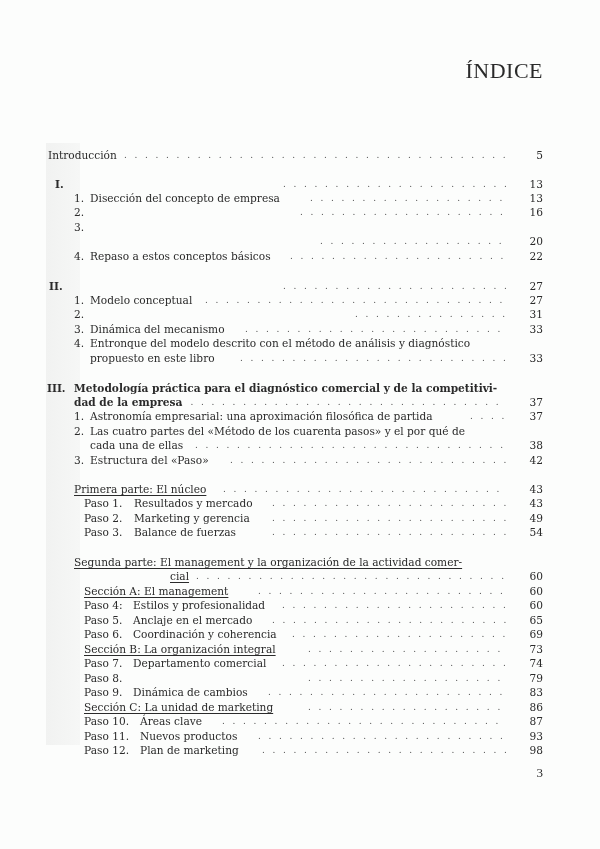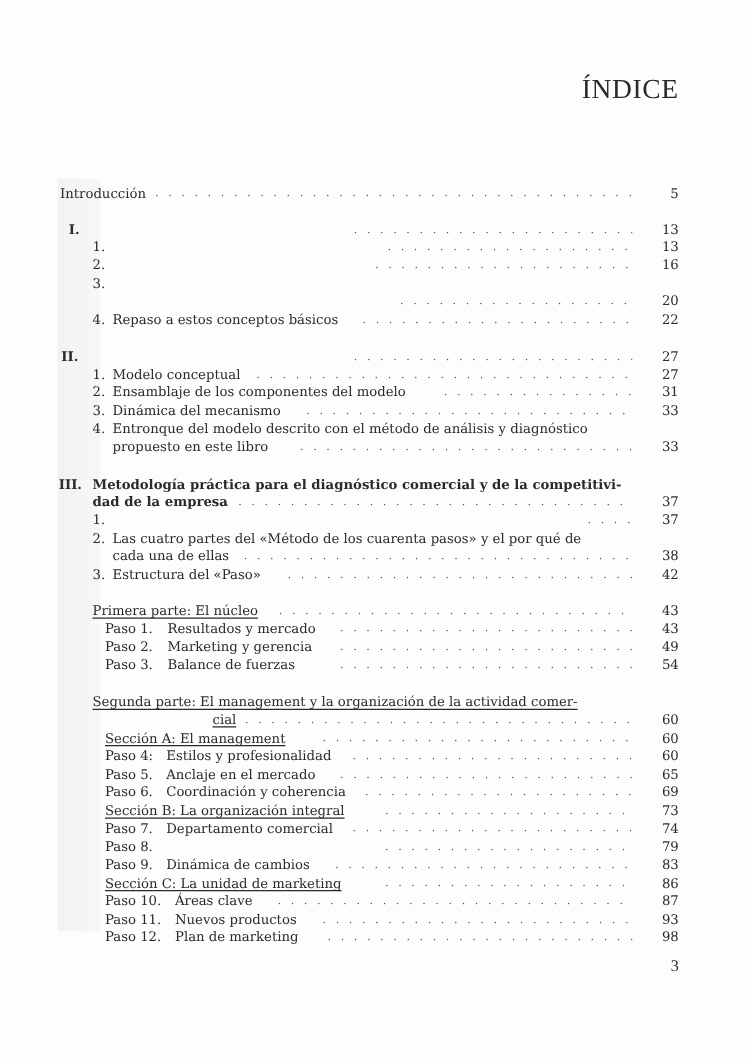--- a/index.html
+++ b/index.html
@@ -42,20 +42,21 @@
   <span class="page">5</span>
 </div>
 
 <div class="row bold" style="top:177px">
   <span class="label" style="left:55px">I.</span>
   <span class="dots" style="left:283px;font-weight:normal">. . . . . . . . . . . . . . . . . . . . . . . . . . . . . . . . . . . . . . . . . . . . . . . . . . . . . . . . . . . . . . . . . . . . . . . . . . . . . . .</span>
   <span class="page" style="font-weight:normal">13</span>
 </div>
 <div class="row" style="top:191px">
   <span class="label" style="left:74px">1.</span>
+  <span class="label" style="left:90px">Disección del concepto de empresa</span>
   <span class="dots" style="left:310px">. . . . . . . . . . . . . . . . . . . . . . . . . . . . . . . . . . . . . . . . . . . . . . . . . . . . . . . . . . . . . . . . . . . . . . . . . . . . . . .</span>
   <span class="page">13</span>
 </div>
 <div class="row" style="top:205px">
   <span class="label" style="left:74px">2.</span>
   <span class="dots" style="left:300px">. . . . . . . . . . . . . . . . . . . . . . . . . . . . . . . . . . . . . . . . . . . . . . . . . . . . . . . . . . . . . . . . . . . . . . . . . . . . . . .</span>
   <span class="page">16</span>
 </div>
 <div class="row" style="top:220px">
   <span class="label" style="left:74px">3.</span>
@@ -77,21 +78,20 @@
   <span class="page" style="font-weight:normal">27</span>
 </div>
 <div class="row" style="top:293px">
   <span class="label" style="left:74px">1.</span>
   <span class="label" style="left:90px">Modelo conceptual</span>
   <span class="dots" style="left:205px">. . . . . . . . . . . . . . . . . . . . . . . . . . . . . . . . . . . . . . . . . . . . . . . . . . . . . . . . . . . . . . . . . . . . . . . . . . . . . . .</span>
   <span class="page">27</span>
 </div>
 <div class="row" style="top:307px">
   <span class="label" style="left:74px">2.</span>
-  <span class="label" style="left:90px">Ensamblaje de los componentes del modelo</span>
   <span class="dots" style="left:355px">. . . . . . . . . . . . . . . . . . . . . . . . . . . . . . . . . . . . . . . . . . . . . . . . . . . . . . . . . . . . . . . . . . . . . . . . . . . . . . .</span>
   <span class="page">31</span>
 </div>
 <div class="row" style="top:322px">
   <span class="label" style="left:74px">3.</span>
   <span class="label" style="left:90px">Dinámica del mecanismo</span>
   <span class="dots" style="left:245px">. . . . . . . . . . . . . . . . . . . . . . . . . . . . . . . . . . . . . . . . . . . . . . . . . . . . . . . . . . . . . . . . . . . . . . . . . . . . . . .</span>
   <span class="page">33</span>
 </div>
 <div class="row" style="top:336px">
@@ -108,20 +108,21 @@
   <span class="label" style="left:47px">III.</span>
   <span class="label" style="left:74px">Metodología práctica para el diagnóstico comercial y de la competitivi-</span>
 </div>
 <div class="row bold" style="top:395px">
   <span class="label" style="left:74px">dad de la empresa</span>
   <span class="dots" style="left:180px;font-weight:normal">. . . . . . . . . . . . . . . . . . . . . . . . . . . . . . . . . . . . . . . . . . . . . . . . . . . . . . . . . . . . . . . . . . . . . . . . . . . . . . .</span>
   <span class="page" style="font-weight:normal">37</span>
 </div>
 <div class="row" style="top:409px">
   <span class="label" style="left:74px">1.</span>
+  <span class="label" style="left:90px">Astronomía empresarial: una aproximación filosófica de partida</span>
   <span class="dots" style="left:470px">. . . . . . . . . . . . . . . . . . . . . . . . . . . . . . . . . . . . . . . . . . . . . . . . . . . . . . . . . . . . . . . . . . . . . . . . . . . . . . .</span>
   <span class="page">37</span>
 </div>
 <div class="row" style="top:424px">
   <span class="label" style="left:74px">2.</span>
   <span class="label" style="left:90px">Las cuatro partes del «Método de los cuarenta pasos» y el por qué de</span>
 </div>
 <div class="row" style="top:438px">
   <span class="label" style="left:90px">cada una de ellas</span>
   <span class="dots" style="left:195px">. . . . . . . . . . . . . . . . . . . . . . . . . . . . . . . . . . . . . . . . . . . . . . . . . . . . . . . . . . . . . . . . . . . . . . . . . . . . . . .</span>

